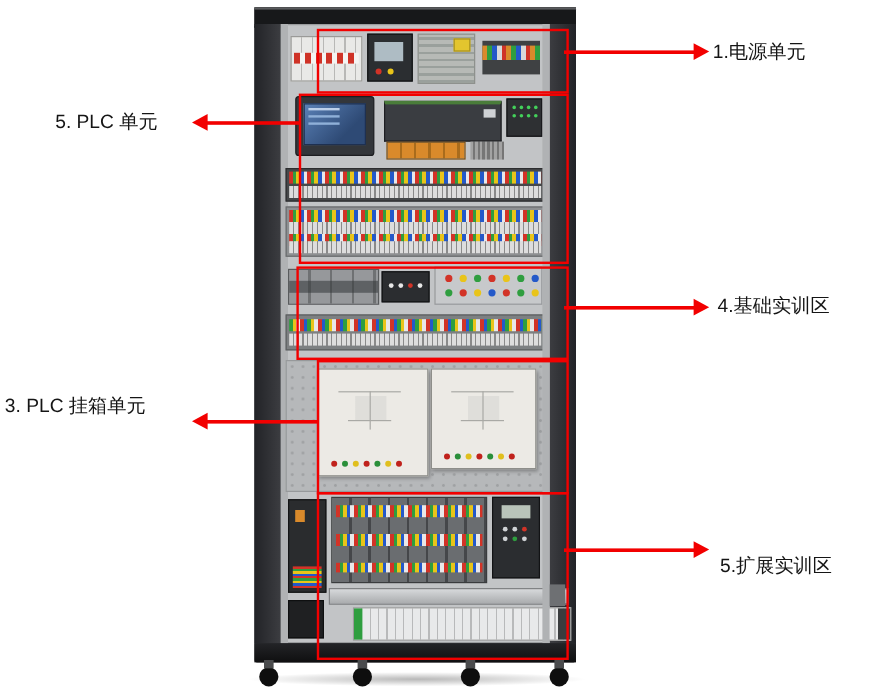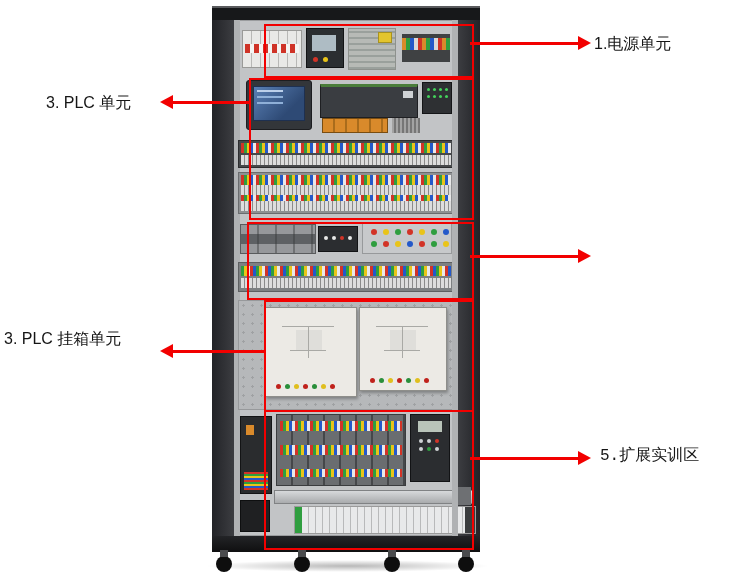--- a/index.html
+++ b/index.html
@@ -129,21 +129,21 @@
   .line2{left:172px;top:101px;width:78px;} .head2{left:160px;top:95px;}
   .line3{left:172px;top:350px;width:93px;} .head3{left:160px;top:344px;}
   .line4{left:470px;top:255px;width:110px;} .head4{left:578px;top:249px;}
   .line5{left:470px;top:457px;width:110px;} .head5{left:578px;top:451px;}
 
   .label{position:absolute;font-size:16px;line-height:19px;color:#151515;white-space:nowrap;}
   .label-1{left:594px;top:34px;}
   .label-2{left:46px;top:93px;}
   .label-3{left:4px;top:329px;}
   .label-4{left:598px;top:246px;}
-  .label-5{left:600px;top:447px;font-family:Liberation Mono, monospace;}
+  .label-5{left:600px;top:463px;}
 </style>
 </head>
 <body>
 
 <div class="stage">
 
   <div class="cabinet">
     <div class="cab-top"></div>
     <div class="rail rail-l"></div>
     <div class="rail rail-r"></div>
@@ -240,17 +240,18 @@
   <div class="aline line2"></div>
   <div class="ahead l head2"></div>
   <div class="aline line3"></div>
   <div class="ahead l head3"></div>
   <div class="aline line4"></div>
   <div class="ahead r head4"></div>
   <div class="aline line5"></div>
   <div class="ahead r head5"></div>
 
   <div class="label label-1">1.电源单元</div>
-  <div class="label label-2">3. PLC 单元</div>
+  <div class="label label-2">5. PLC 单元</div>
   <div class="label label-3">3. PLC 挂箱单元</div>
+  <div class="label label-4">4.基础实训区</div>
   <div class="label label-5">5.扩展实训区</div>
 
 </div>
 
 </body></html>

